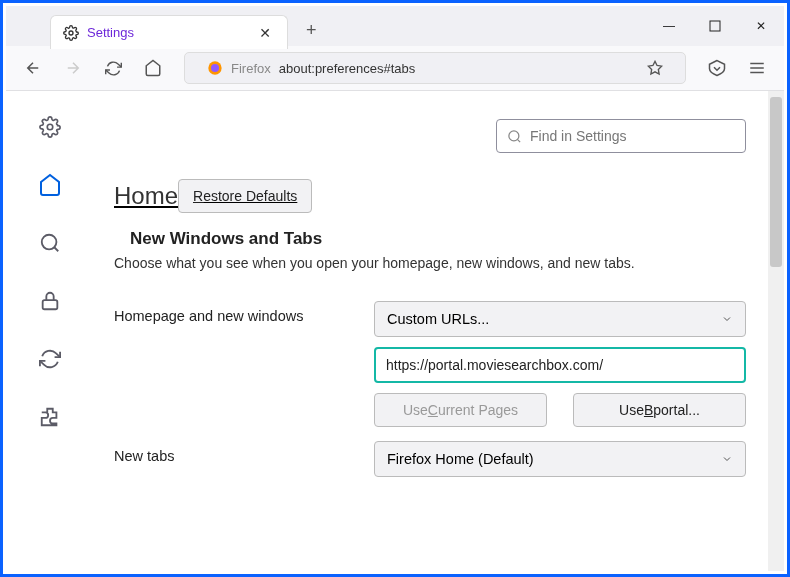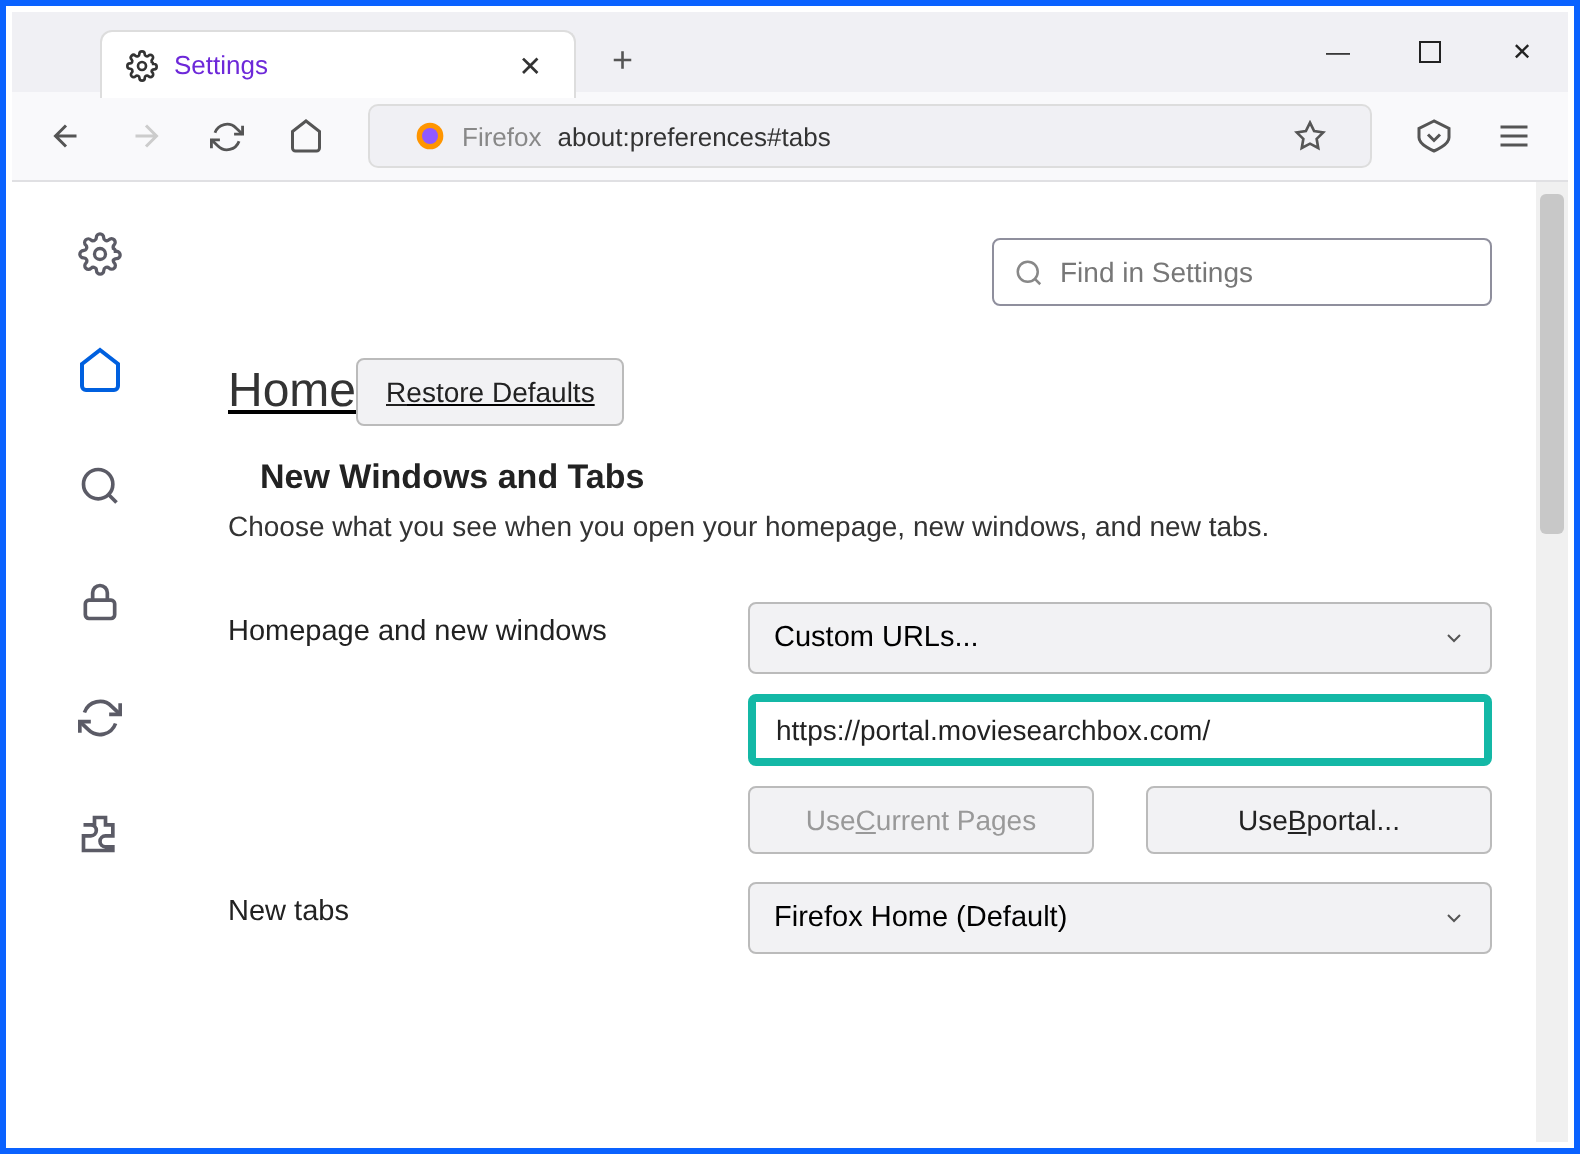--- a/index.html
+++ b/index.html
@@ -29,21 +29,21 @@
 .hrow h1 { font-size: 24px; font-weight: 500; color: #333; }
 .btn { height: 34px; padding: 0 14px; border: 1px solid #bbb; border-radius: 4px; background: #f2f2f4; font-size: 14px; color: #222; display: inline-flex; align-items: center; cursor: pointer; }
 .btn.disabled { color: #999; }
 h2 { font-size: 17px; font-weight: 600; color: #222; margin-bottom: 6px; margin-left: 16px; }
 .desc { font-size: 14px; color: #333; margin-bottom: 30px; }
 .formrow { display: flex; align-items: flex-start; gap: 20px; margin-bottom: 14px; }
 .formrow .label { width: 240px; font-size: 14.5px; color: #222; padding-top: 7px; }
 .formrow .ctrls { flex: 1; display: flex; flex-direction: column; gap: 10px; }
 .select { height: 36px; border: 1px solid #bbb; border-radius: 4px; background: #f2f2f4; display: flex; align-items: center; justify-content: space-between; padding: 16px 12px; font-size: 14.5px; cursor: pointer; }
 .select .chev { color: #666; }
-.input { height: 36px; border: 4px solid #14b8a6; border-radius: 4px; background: #fff; padding: 0 10px; font-size: 14px; color: #222; }
+.input { height: 36px; border: 2px solid #14b8a6; border-radius: 4px; background: #fff; padding: 0 10px; font-size: 14px; color: #222; }
 .btnrow { display: flex; gap: 26px; justify-content: flex-end; }
 .btnrow .btn { flex: 1; justify-content: center; }
 .scrollbar-track { position: absolute; right: 0; top: 0; bottom: 0; width: 16px; background: #f0f0f0; }
 .scroll-thumb { position: absolute; right: 2px; width: 12px; height: 170px; background: #c8c8c8; border-radius: 3px; top: 6px; }
 svg { display: block; }
 </style>
 </head>
 <body>
 
 <div class="window">

